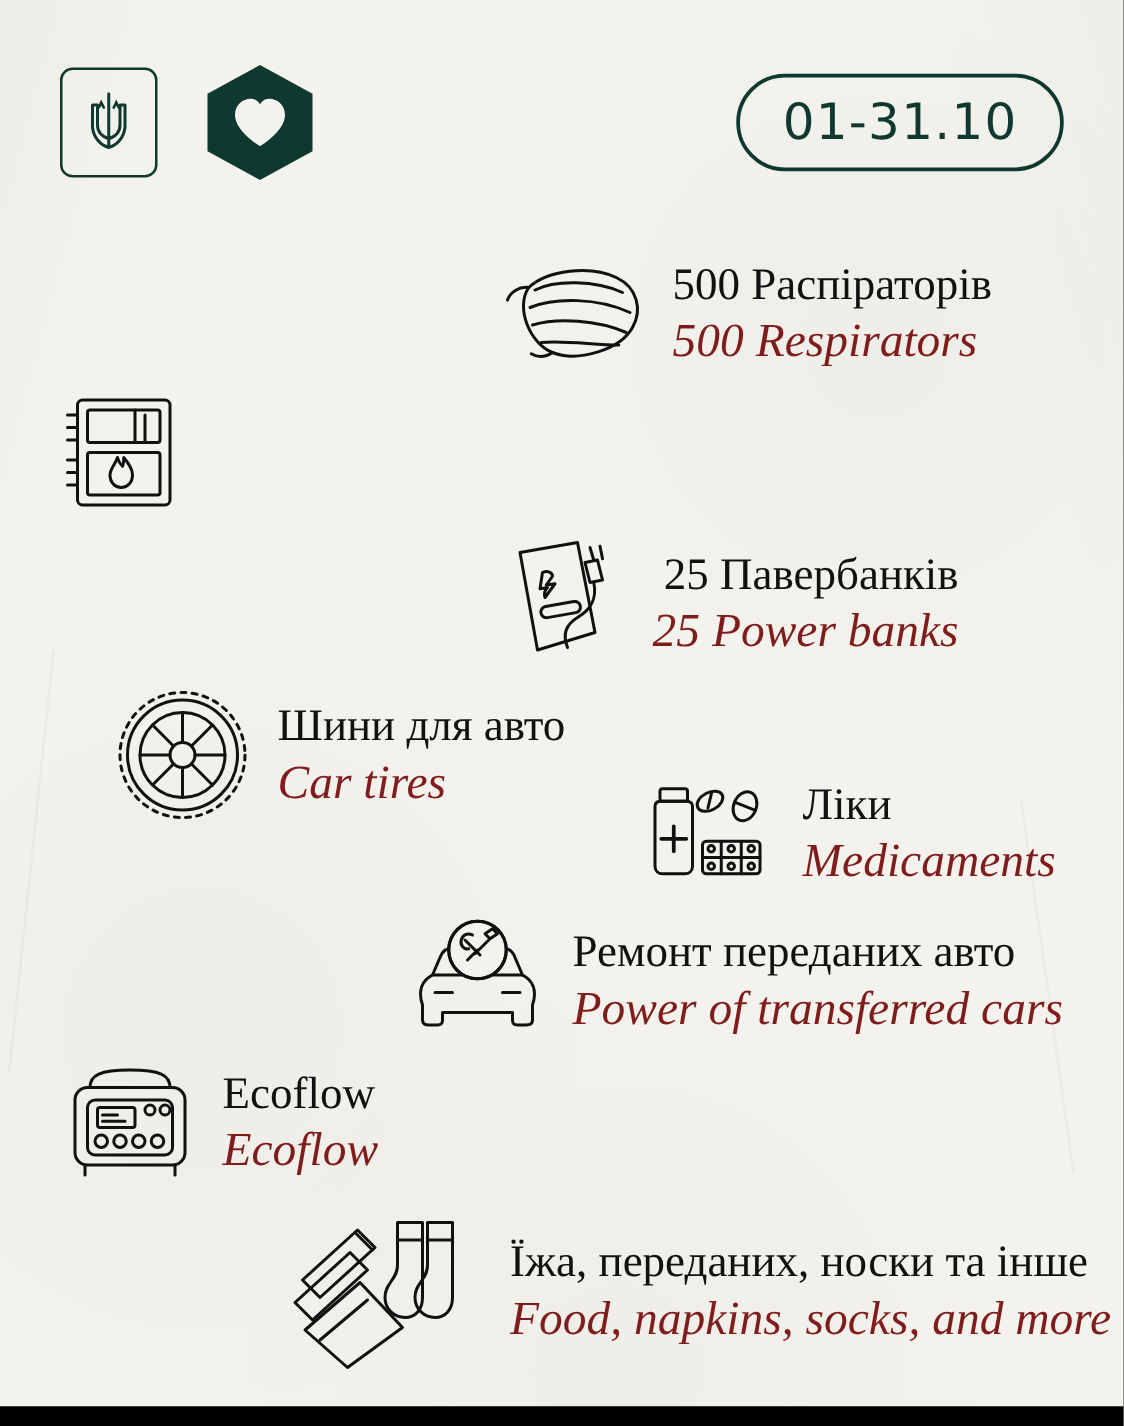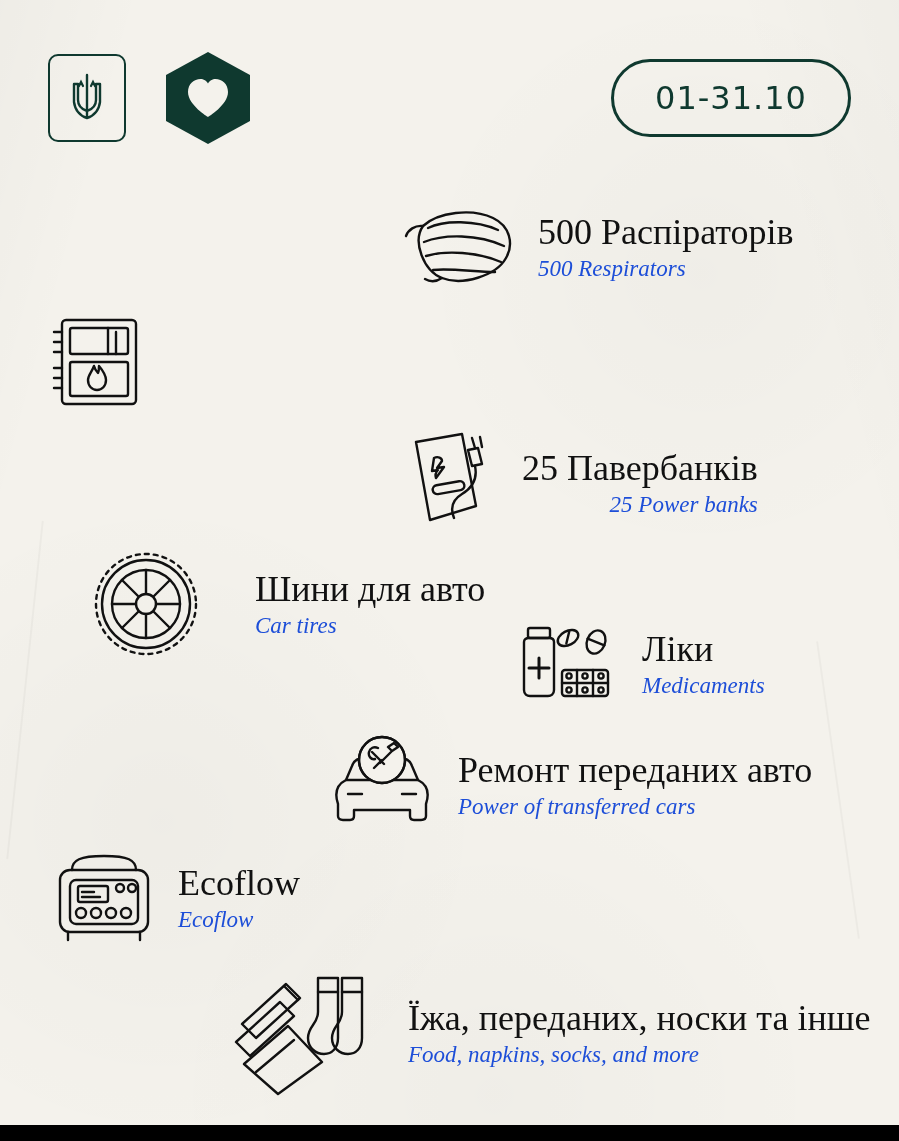--- a/index.html
+++ b/index.html
@@ -70,21 +70,21 @@
     border: 3px solid #0f392f;
     border-radius: 40px;
     display: flex;
     align-items: center;
     justify-content: center;
     padding: 0 34px;
     box-sizing: border-box;
   }
   .date-pill span {
     font-family: "DejaVu Sans", sans-serif;
-    font-size: 32px;
+    font-size: 40px;
     letter-spacing: 1px;
     color: #0f392f;
     font-weight: 400;
   }
 
   
   .items {
     position: absolute;
     top: 178px;
     left: 0;
@@ -110,22 +110,22 @@
   .label-ua {
     font-family: "Liberation Serif", serif;
     font-size: 36px;
     color: #111111;
     line-height: 1.22;
     white-space: nowrap;
   }
   .label-en {
     font-family: "Liberation Serif", serif;
     font-style: italic;
-    font-size: 23px;
-    color: #1d4ed8;
+    font-size: 38px;
+    color: #7f1d1d;
     line-height: 1.22;
     white-space: nowrap;
   }
   .bottom-bar {
     position: absolute;
     left: 0;
     right: 0;
     bottom: 0;
     height: 16px;
     background: #000;
@@ -211,21 +211,21 @@
             <path d="M80 10 L83 20 M88 9 L90 19"></path>
           </g>
         </svg>
       </div>
       <div class="labels">
         <div class="label-ua">25 Павербанків</div>
         <div class="label-en">25 Power banks</div>
       </div>
     </div>
 
-    <div class="item" style="left:88px; top:368px;gap:33px;">
+    <div class="item" style="left:88px; top:368px;">
       <div class="icon">
         <svg width="116" height="116" viewBox="0 0 116 116" aria-hidden="true">
           <g fill="none" stroke="#111" stroke-width="2.4" stroke-linecap="round" stroke-linejoin="round">
             <circle cx="58" cy="58" r="50" stroke-dasharray="4 5"></circle>
             <circle cx="58" cy="58" r="44"></circle>
             <circle cx="58" cy="58" r="34"></circle>
             <circle cx="58" cy="58" r="10"></circle>
             <path d="M58 24 L58 48 M58 68 L58 92 M24 58 L48 58 M68 58 L92 58"></path>
             <path d="M34 34 L50 50 M66 66 L82 82 M82 34 L66 50 M50 66 L34 82"></path>
           </g>

